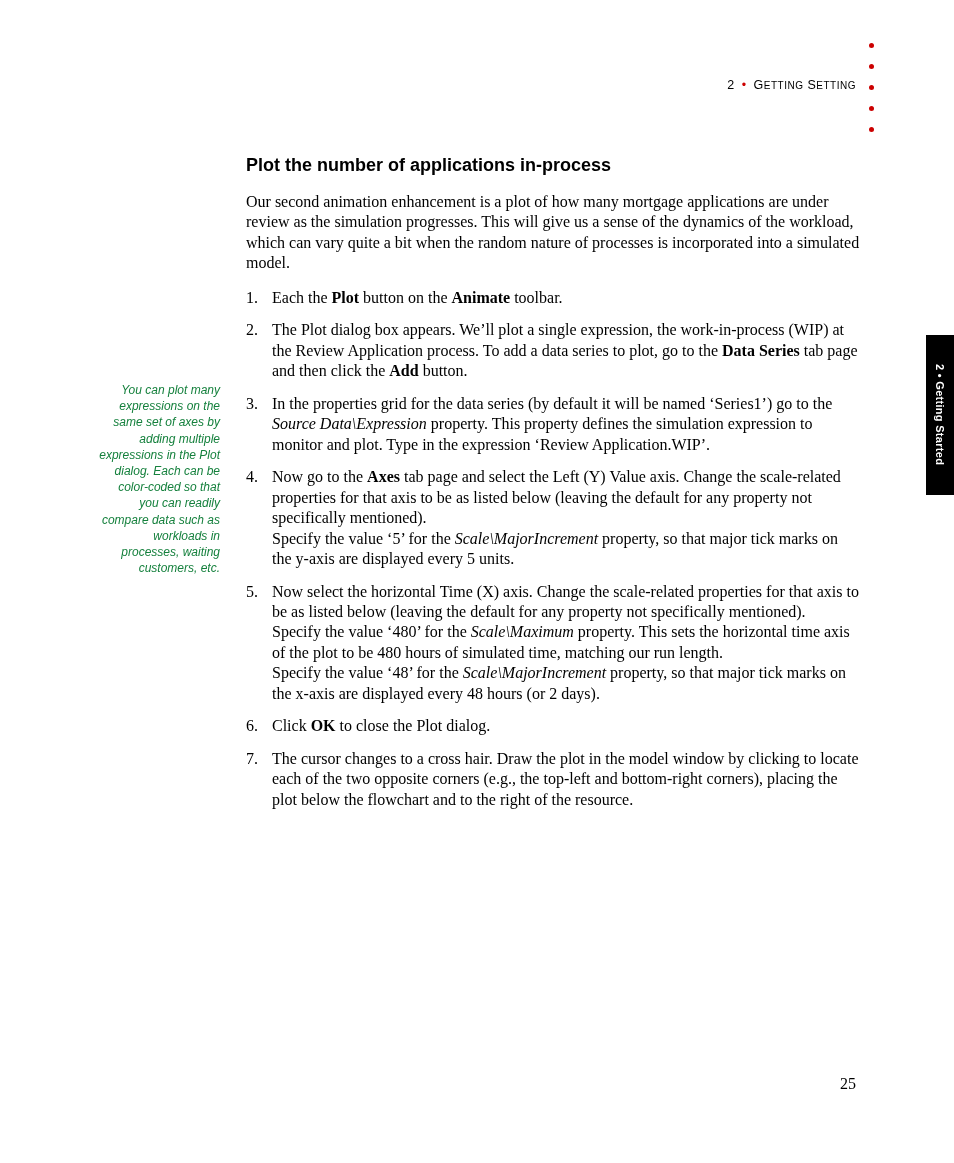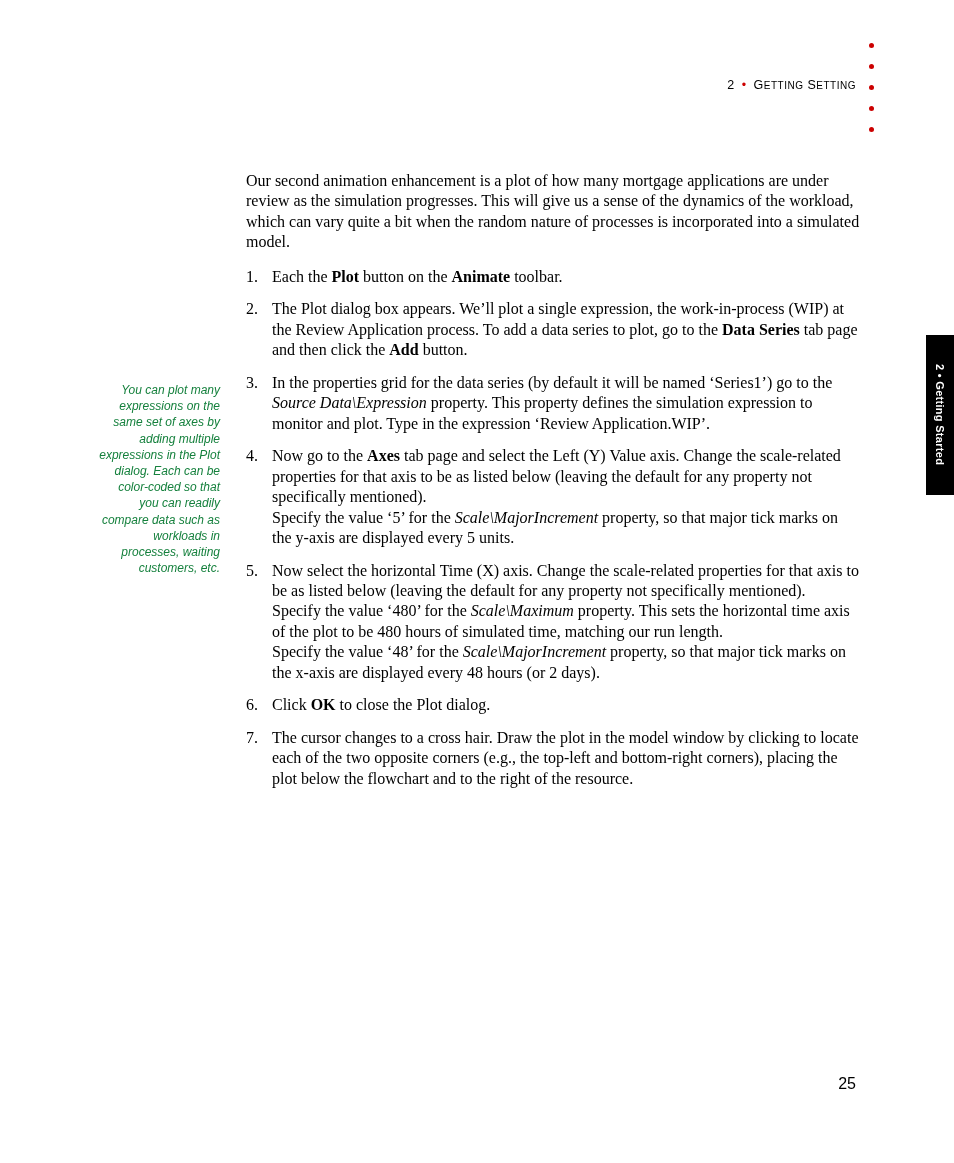--- a/index.html
+++ b/index.html
@@ -107,21 +107,21 @@
     font-style: italic;
     font-size: 12px;
     text-align: right;
     line-height: 1.35;
     color: #15803d;
   }
   .pagenum {
     position: absolute;
     right: 98px;
     bottom: 70px;
-    font-family: Liberation Sans, sans-serif;
+    font-family: Liberation Serif, serif;
     font-size: 16px;
     margin-top: 24px;
   }
 </style>
 </head>
 <body>
 
 <div class="page">
   <div class="dots">
     <span></span>
@@ -137,20 +137,21 @@
     <span class="sec">G<span style="font-size:10px">ETTING</span> S<span style="font-size:10px">ETTING</span></span>
   </div>
 
   <div class="thumb-tab">
     <span>2 • Getting Started</span>
   </div>
 
   <div class="sidenote">You can plot many expressions on the same set of axes by adding multiple expressions in the Plot dialog. Each can be color-coded so that you can readily compare data such as workloads in processes, waiting customers, etc.</div>
 
   <div class="content">
+    <h2 class="section">Plot the number of applications in-process</h2>
 
     <p class="intro">Our second animation enhancement is a plot of how many mortgage applications are under review as the simulation progresses. This will give us a sense of the dynamics of the workload, which can vary quite a bit when the random nature of processes is incorporated into a simulated model.</p>
 
     <ol class="steps">
       <li>
         <span>Each the </span><span class="b">Plot</span><span> button on the </span><span class="b">Animate</span><span> toolbar.</span>
       </li>
       <li>
         <span>The Plot dialog box appears. We’ll plot a single expression, the work-in-process (WIP) at the Review Application process. To add a data series to plot, go to the </span><span class="b">Data Series</span><span> tab page and then click the </span><span class="b">Add</span><span> button.</span>
       </li>

